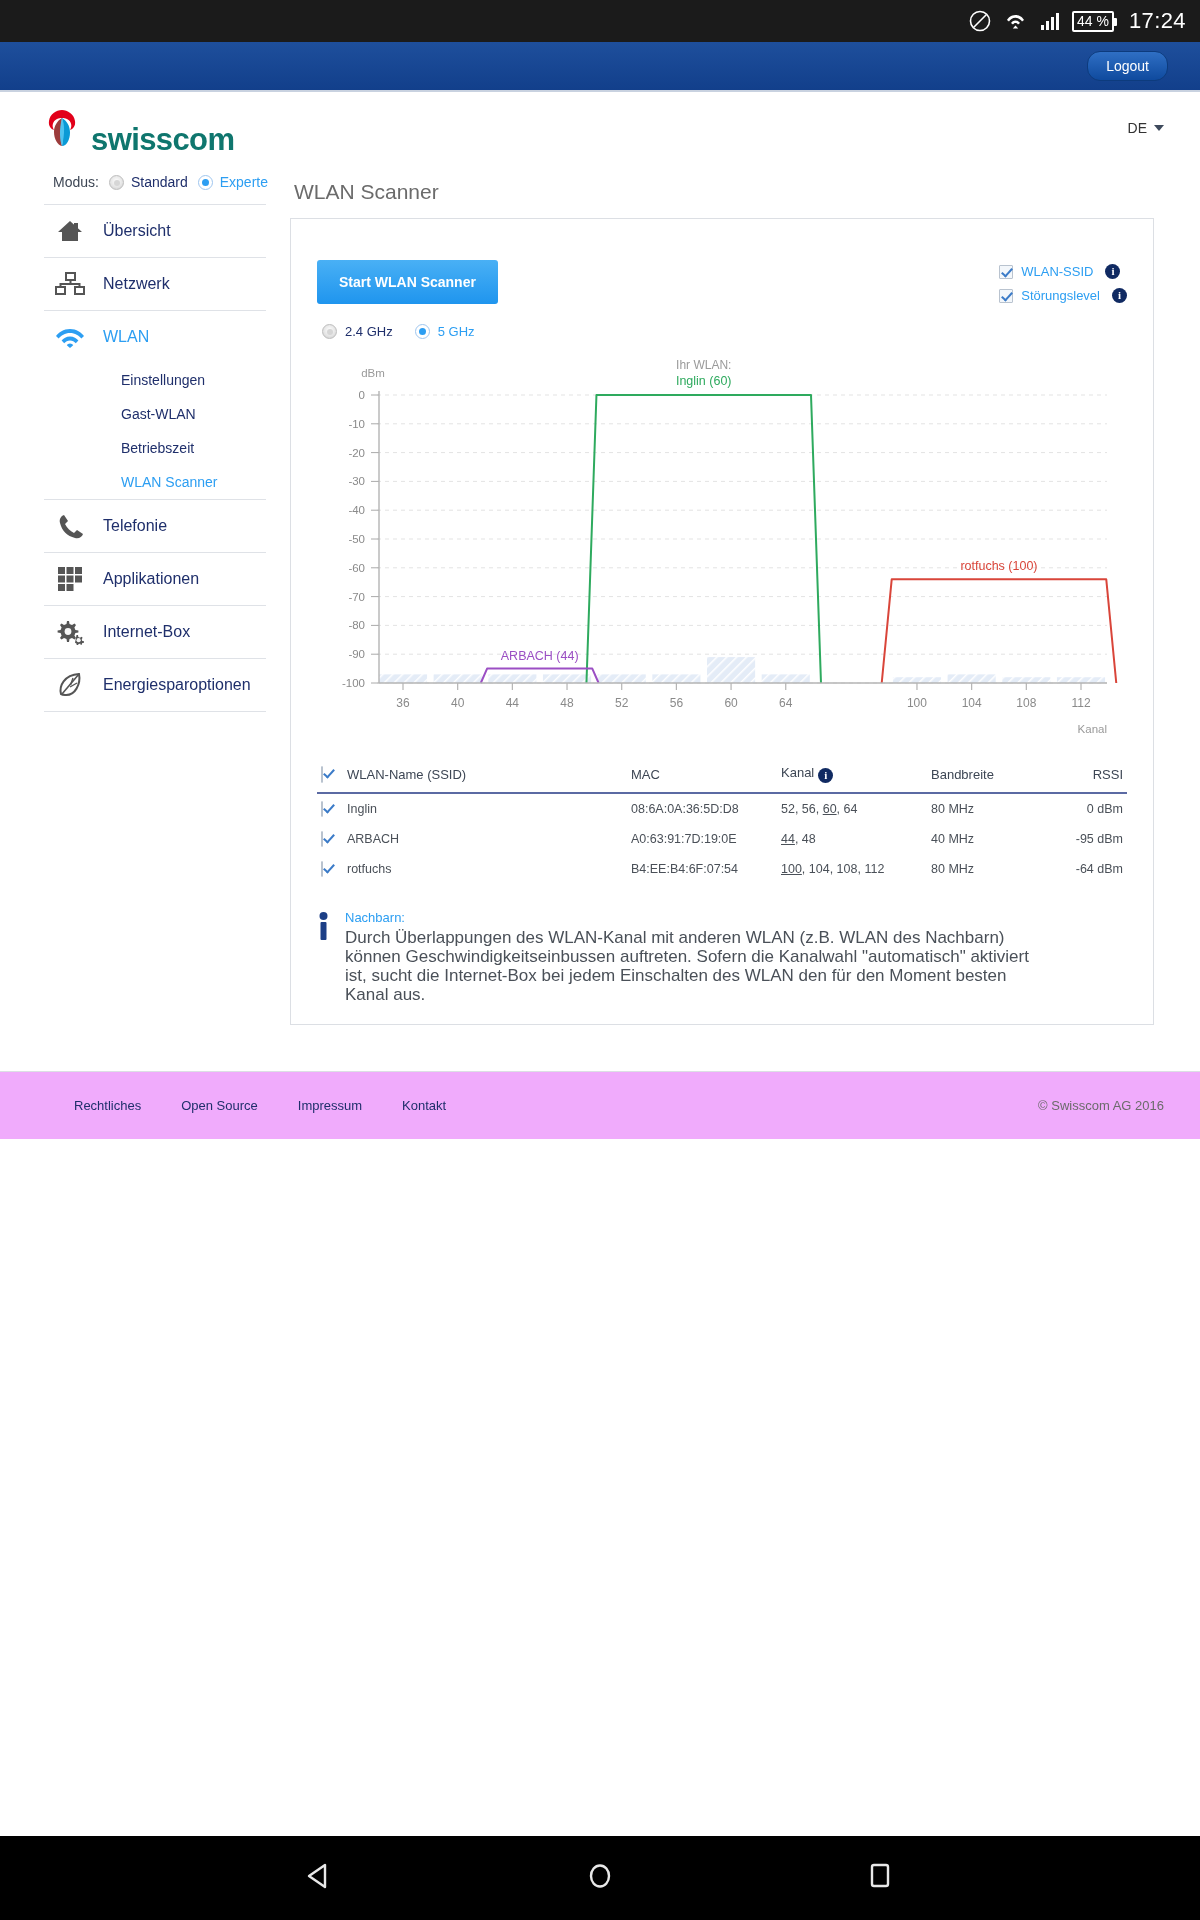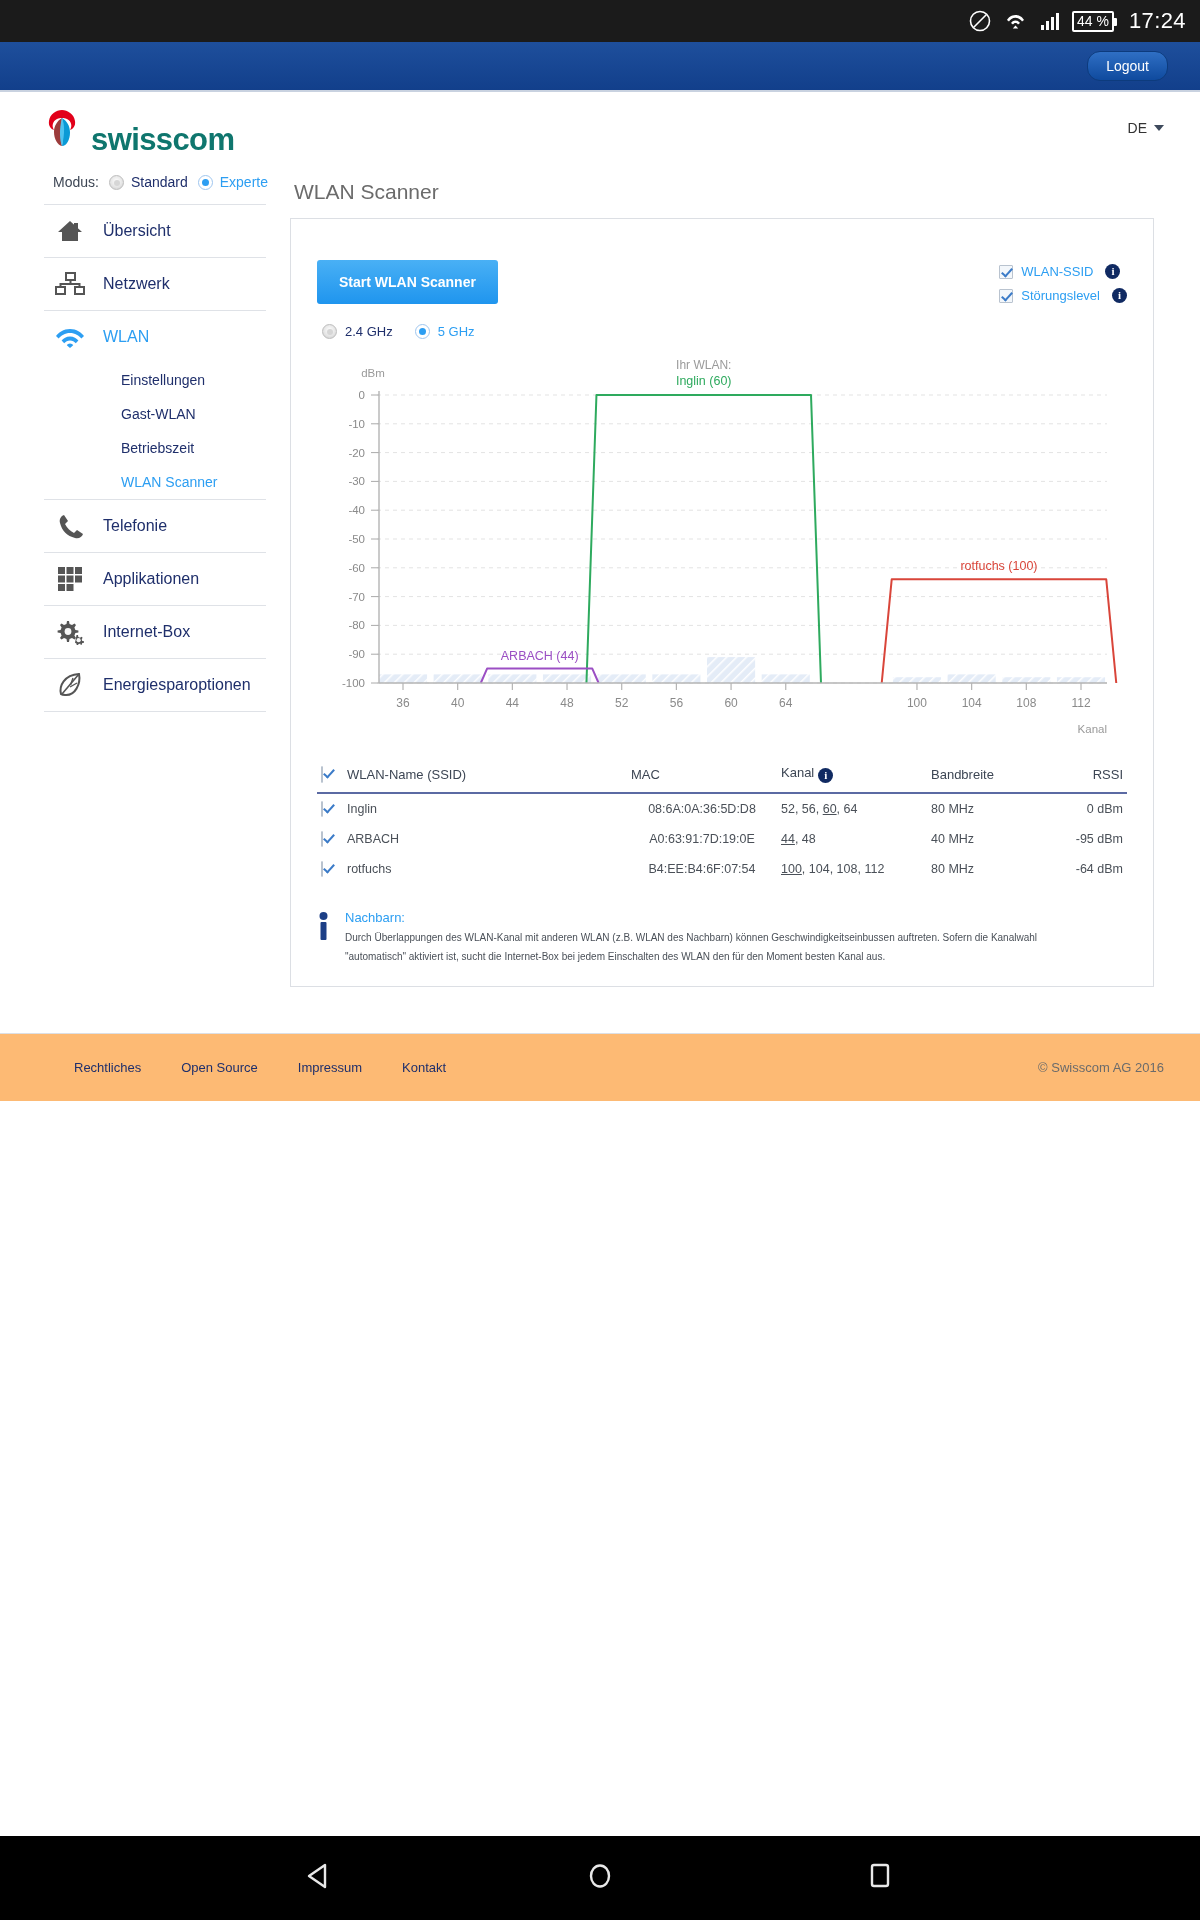--- a/index.html
+++ b/index.html
@@ -155,40 +155,40 @@
   table.nets { width: 100%; border-collapse: collapse; margin-top: 6px; }
   table.nets th {
     font-size: 13px; color: #3d4654; font-weight: normal;
     text-align: left; padding: 6px 4px 9px 4px;
     border-bottom: 2px solid #5b6aa3;
   }
   table.nets td {
     font-size: 12.5px; color: #4a5058; padding: 8px 4px; vertical-align: middle;
   }
   .col-chk { width: 26px; }
-  .col-mac { text-align: center; width: 150px; }
+  .col-mac { text-align: left; width: 150px; }
   .col-kanal { text-align: left !important; width: 150px; }
   .col-bw { text-align: left !important; width: 110px; }
   .col-rssi { text-align: right !important; width: 90px; }
   td.col-rssi { text-align: right; }
   .ssid-green { color: #2eaa5e; }
   .ssid-purple { color: #9b4fc4; }
   .ssid-red { color: #d9453a; }
   .kanal-cur { text-decoration: underline; }
 
   .hinweis { display: flex; gap: 12px; margin-top: 26px; padding-left: 2px; }
   .hinweis-ico { flex: none; width: 14px; padding-top: 2px; }
   .hinweis-title { font-size: 13px; color: #2c9ef2; margin-bottom: 3px; }
-  .hinweis-body { font-size: 10px; color: #4a5058; line-height: 19px; max-width: 700px; }
+  .hinweis-body { font-size: 17px; color: #4a5058; line-height: 19px; max-width: 700px; }
 
   
   .footer-sep { border-top: 1px solid #dcdfe4; margin-top: 46px; }
   .footer {
     display: flex; align-items: center; justify-content: space-between;
-    padding: 26px 36px 26px 74px; background: #fdba74;
+    padding: 26px 36px 26px 74px; background: #f0abfc;
   }
   .footer-links { display: flex; gap: 40px; }
   .footer-links a { font-size: 13px; color: #1f2f6b; text-decoration: none; cursor: pointer; }
   .copyright { font-size: 13px; color: #6b6b6b; }
 
   
   .nav-bar {
     position: absolute; left: 0; bottom: 0; width: 1200px; height: 84px;
     background: #000; display: flex; align-items: center;
     justify-content: space-around; padding: 0 180px;

